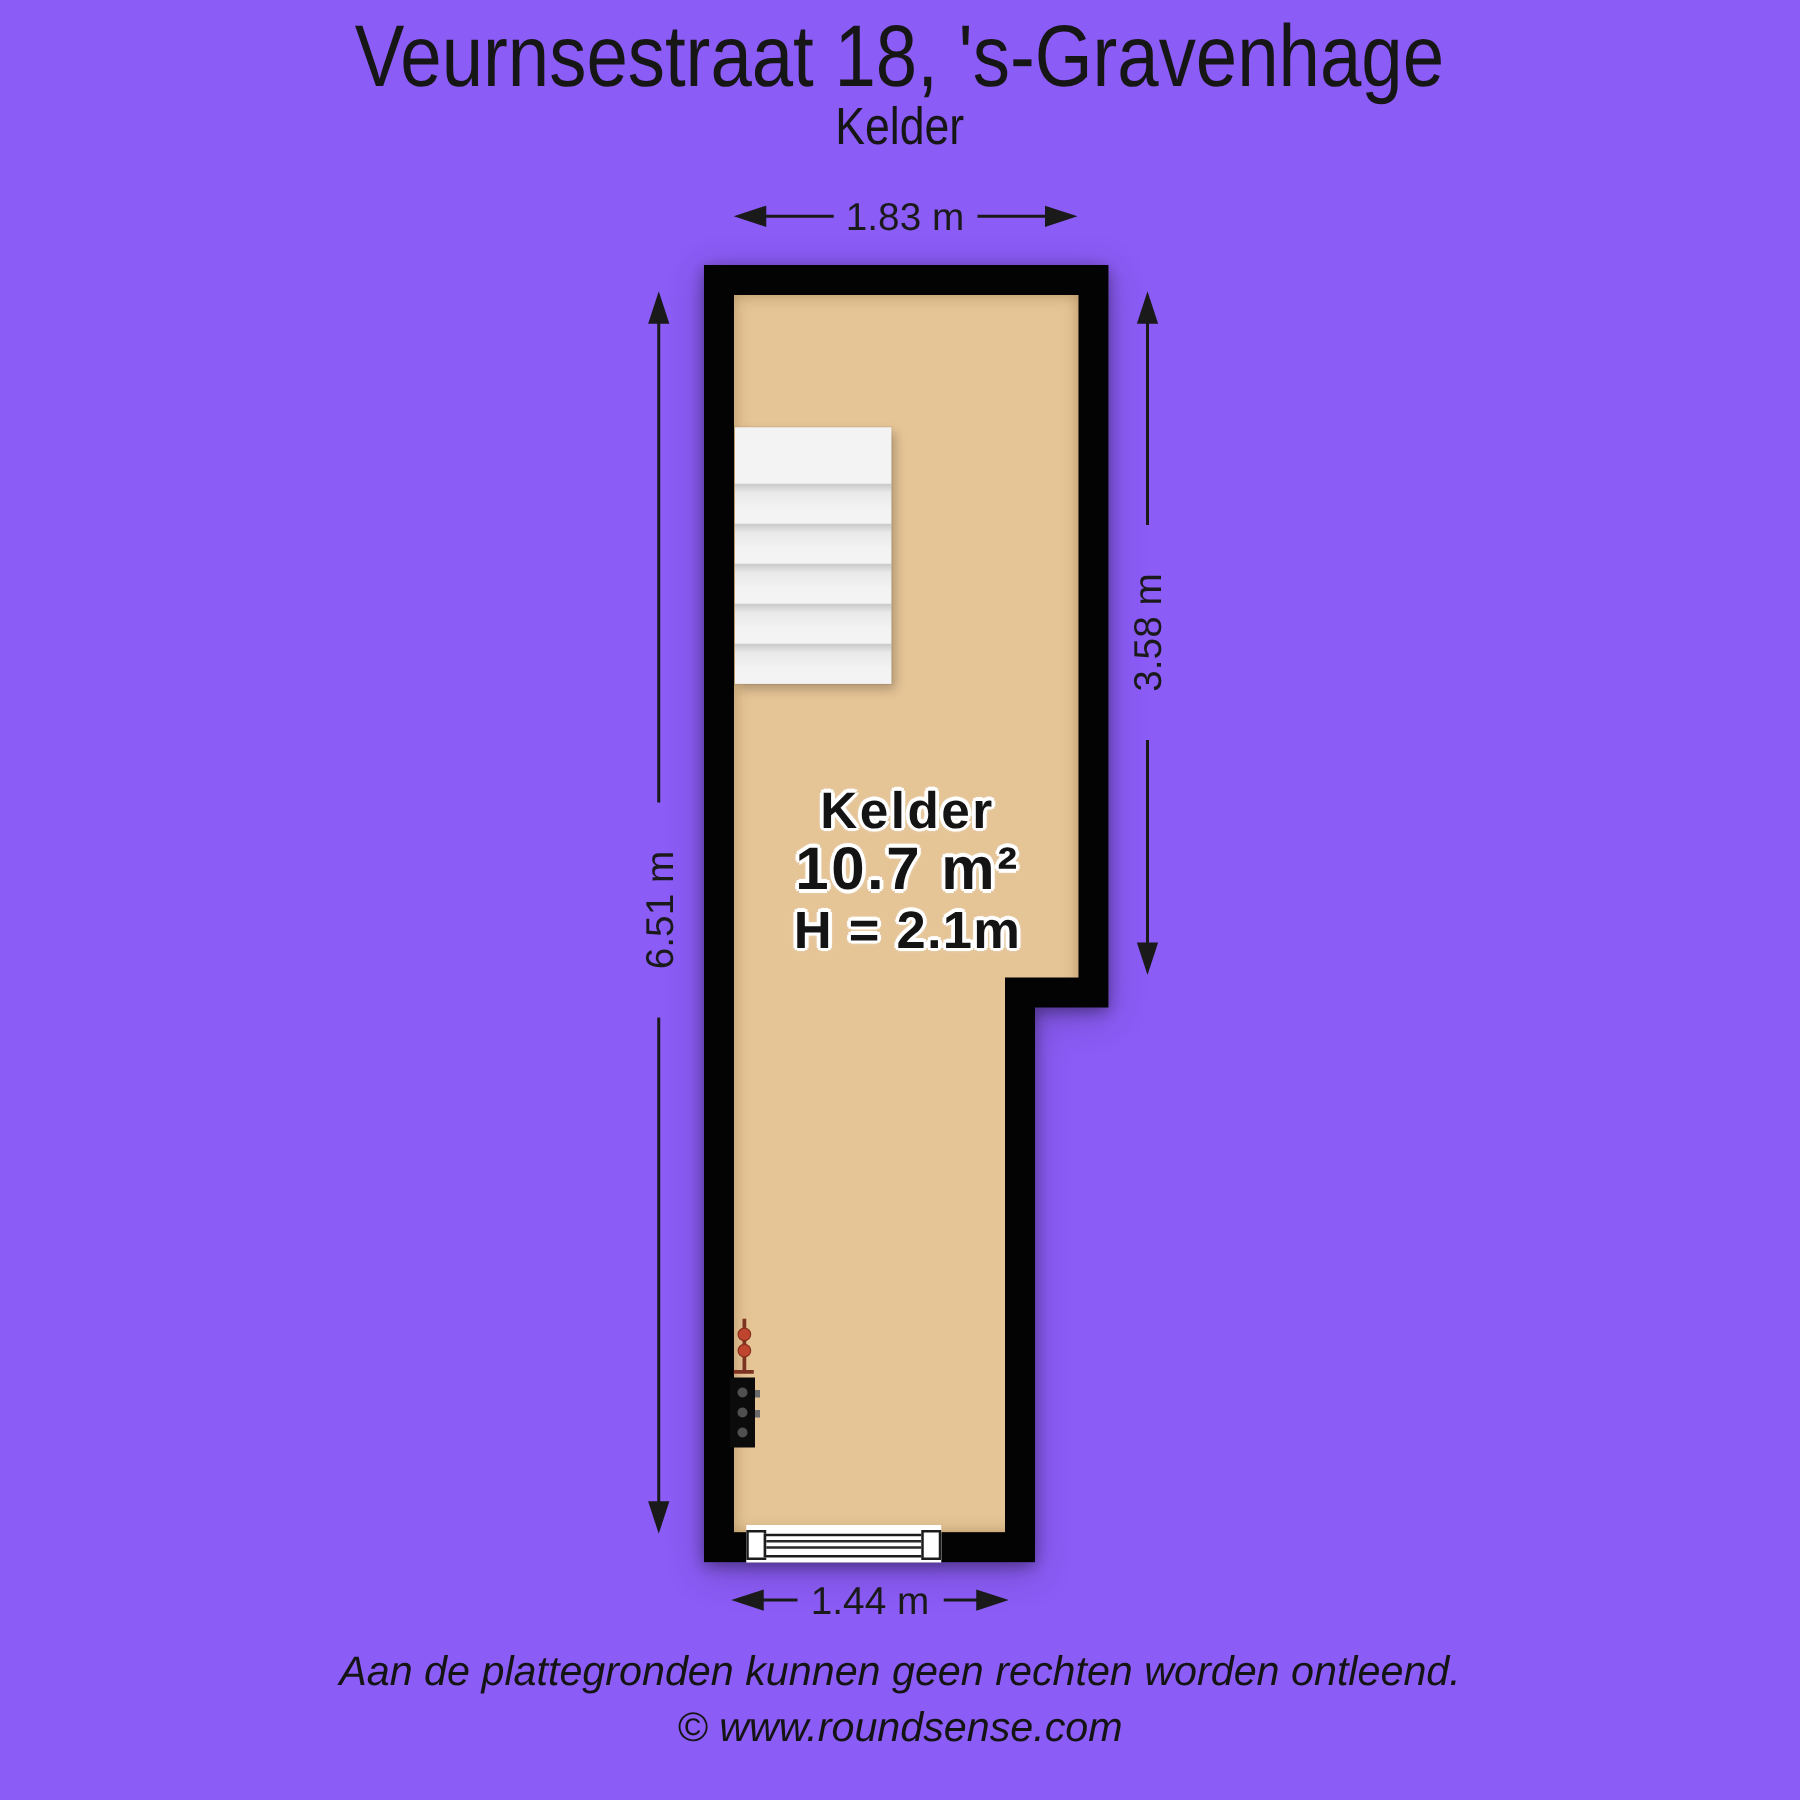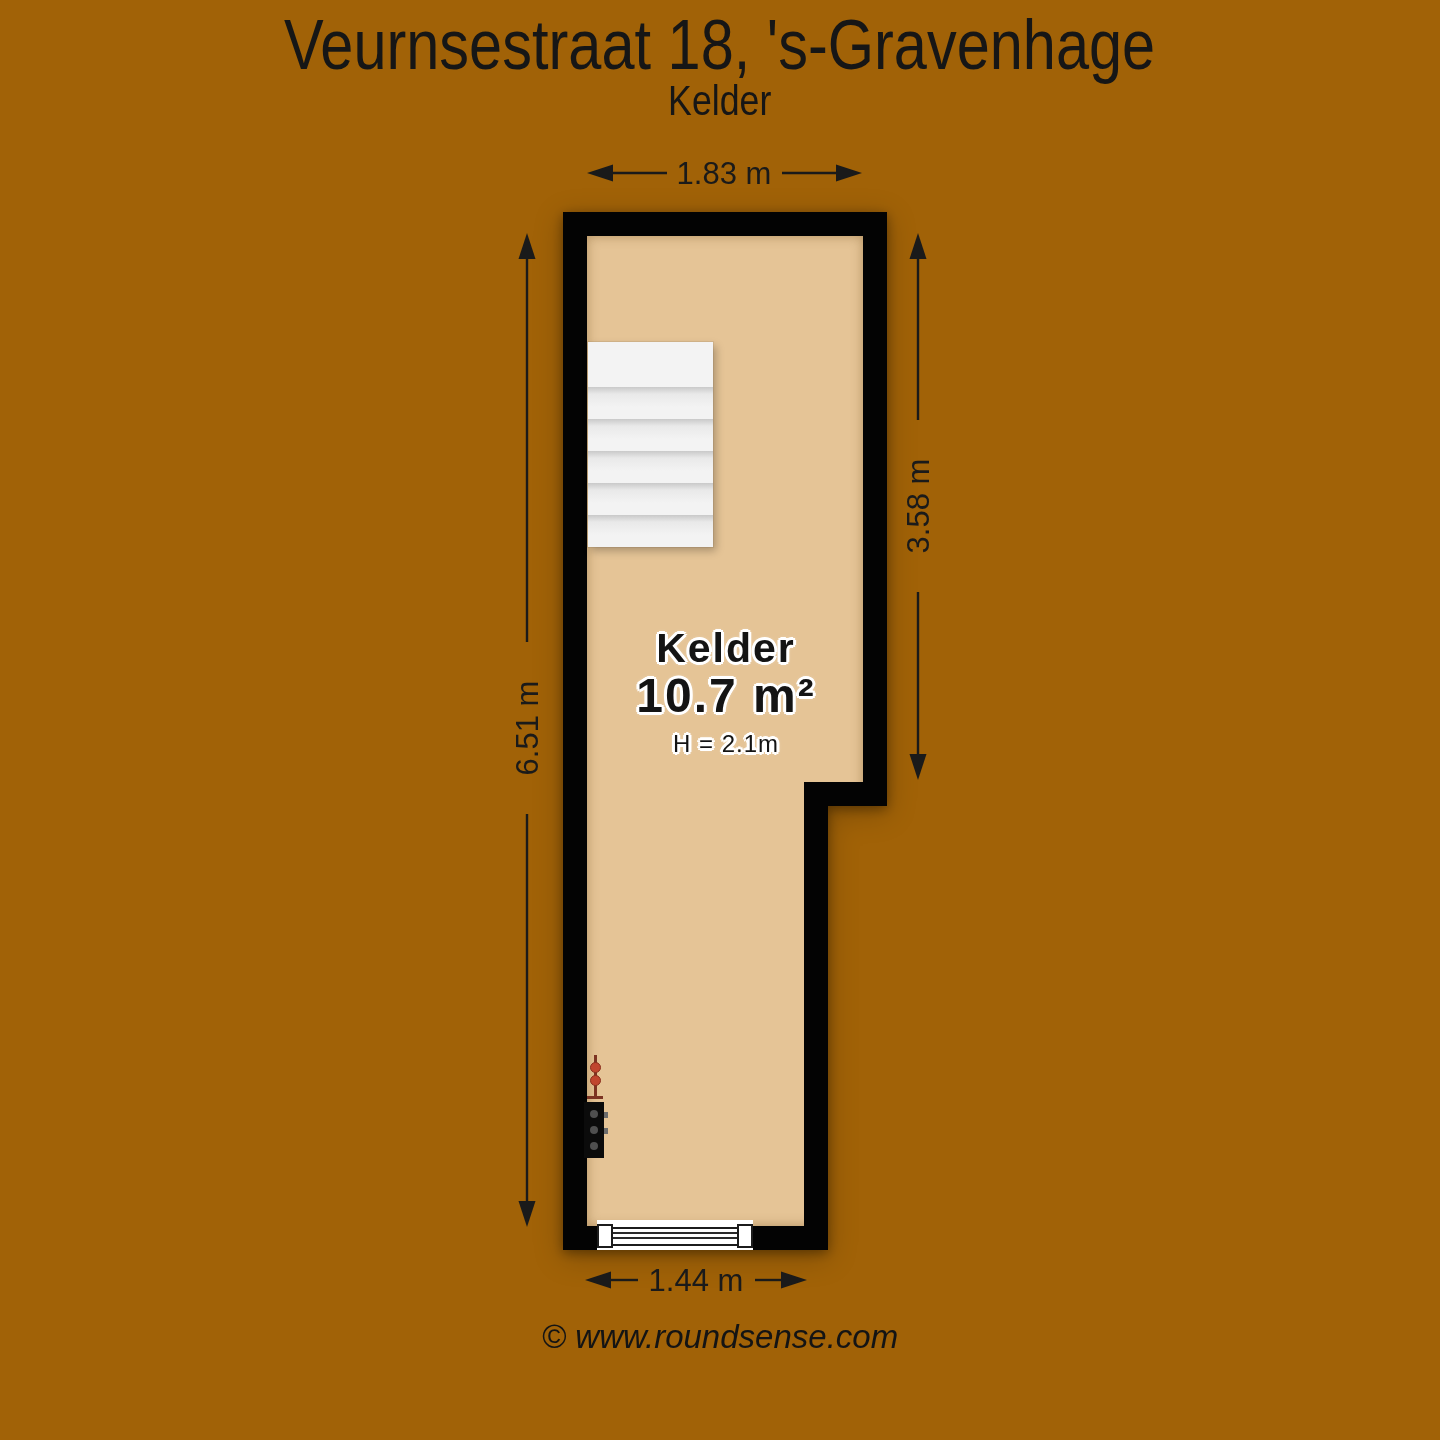--- a/index.html
+++ b/index.html
@@ -1,16 +1,16 @@
 <!DOCTYPE html>
 <html><head>
 <meta charset="utf-8">
 <style>
   html,body{margin:0;padding:0;background:#ffffff;}
-  #page{position:relative;width:1440px;height:1440px;background:#a16207;overflow:hidden;
+  #page{position:relative;width:1440px;height:1440px;background:#8b5cf6;overflow:hidden;
         font-family:"Liberation Sans","DejaVu Sans",sans-serif;color:#111;}
 
   
   .hdr{position:absolute;left:0;right:0;text-align:center;white-space:nowrap;}
   .hdr > span{display:inline-block;transform:scaleX(0.85);transform-origin:center;}
   #title{top:10px;font-size:70px;line-height:70px;color:#161616;}
   #subtitle{top:80px;font-size:42px;line-height:42px;color:#161616;}
 
   
   #plan{position:absolute;left:563px;top:212px;width:324px;height:1038px;
@@ -51,21 +51,21 @@
         background:#c0452e;border:1px solid #8a2f1d;box-sizing:border-box;}
   .k1{top:7px;} .k2{top:20px;}
 
   
   #roomlabel{position:absolute;left:163px;top:412px;transform:translateX(-50%);
              text-align:center;color:#141414;white-space:nowrap;
              text-shadow:-2px -2px 0 #fff,2px -2px 0 #fff,-2px 2px 0 #fff,2px 2px 0 #fff,
                          0 -3px 0 #fff,0 3px 0 #fff,-3px 0 0 #fff,3px 0 0 #fff,0 0 5px #fff;}
   #room-name{font-size:41px;font-weight:bold;letter-spacing:2px;line-height:48px;}
   #room-area{font-size:48px;font-weight:bold;letter-spacing:2px;line-height:48px;}
-  #room-height{font-size:24px;font-weight:normal;letter-spacing:1px;line-height:48px;}
+  #room-height{font-size:42px;font-weight:bold;letter-spacing:1px;line-height:48px;text-align:right;}
 
   
   #dims{position:absolute;left:0;top:0;width:1440px;height:1440px;}
   #dims line{stroke:#1a1a1a;stroke-width:2.4;}
   #dims path{fill:#1a1a1a;stroke:none;}
   #dims text{font-family:"Liberation Sans","DejaVu Sans",sans-serif;font-size:31px;fill:#1a1a1a;}
 
   
   #footer{position:absolute;left:0;right:0;top:1314px;text-align:center;
           font-style:italic;font-size:33px;line-height:45px;color:#141414;}
@@ -159,16 +159,17 @@
     <g>
       <line x1="607" y1="1280" x2="638" y2="1280"></line>
       <line x1="755" y1="1280" x2="786" y2="1280"></line>
       <path d="M 585 1280 L 611 1271.5 L 611 1288.5 Z"></path>
       <path d="M 807 1280 L 781 1271.5 L 781 1288.5 Z"></path>
       <text x="696" y="1291" text-anchor="middle">1.44 m</text>
     </g>
   </svg>
 
   <div id="footer">
+    <div>Aan de plattegronden kunnen geen rechten worden ontleend.</div>
     <div>© www.roundsense.com</div>
   </div>
 
 </div>
 
 </body></html>

